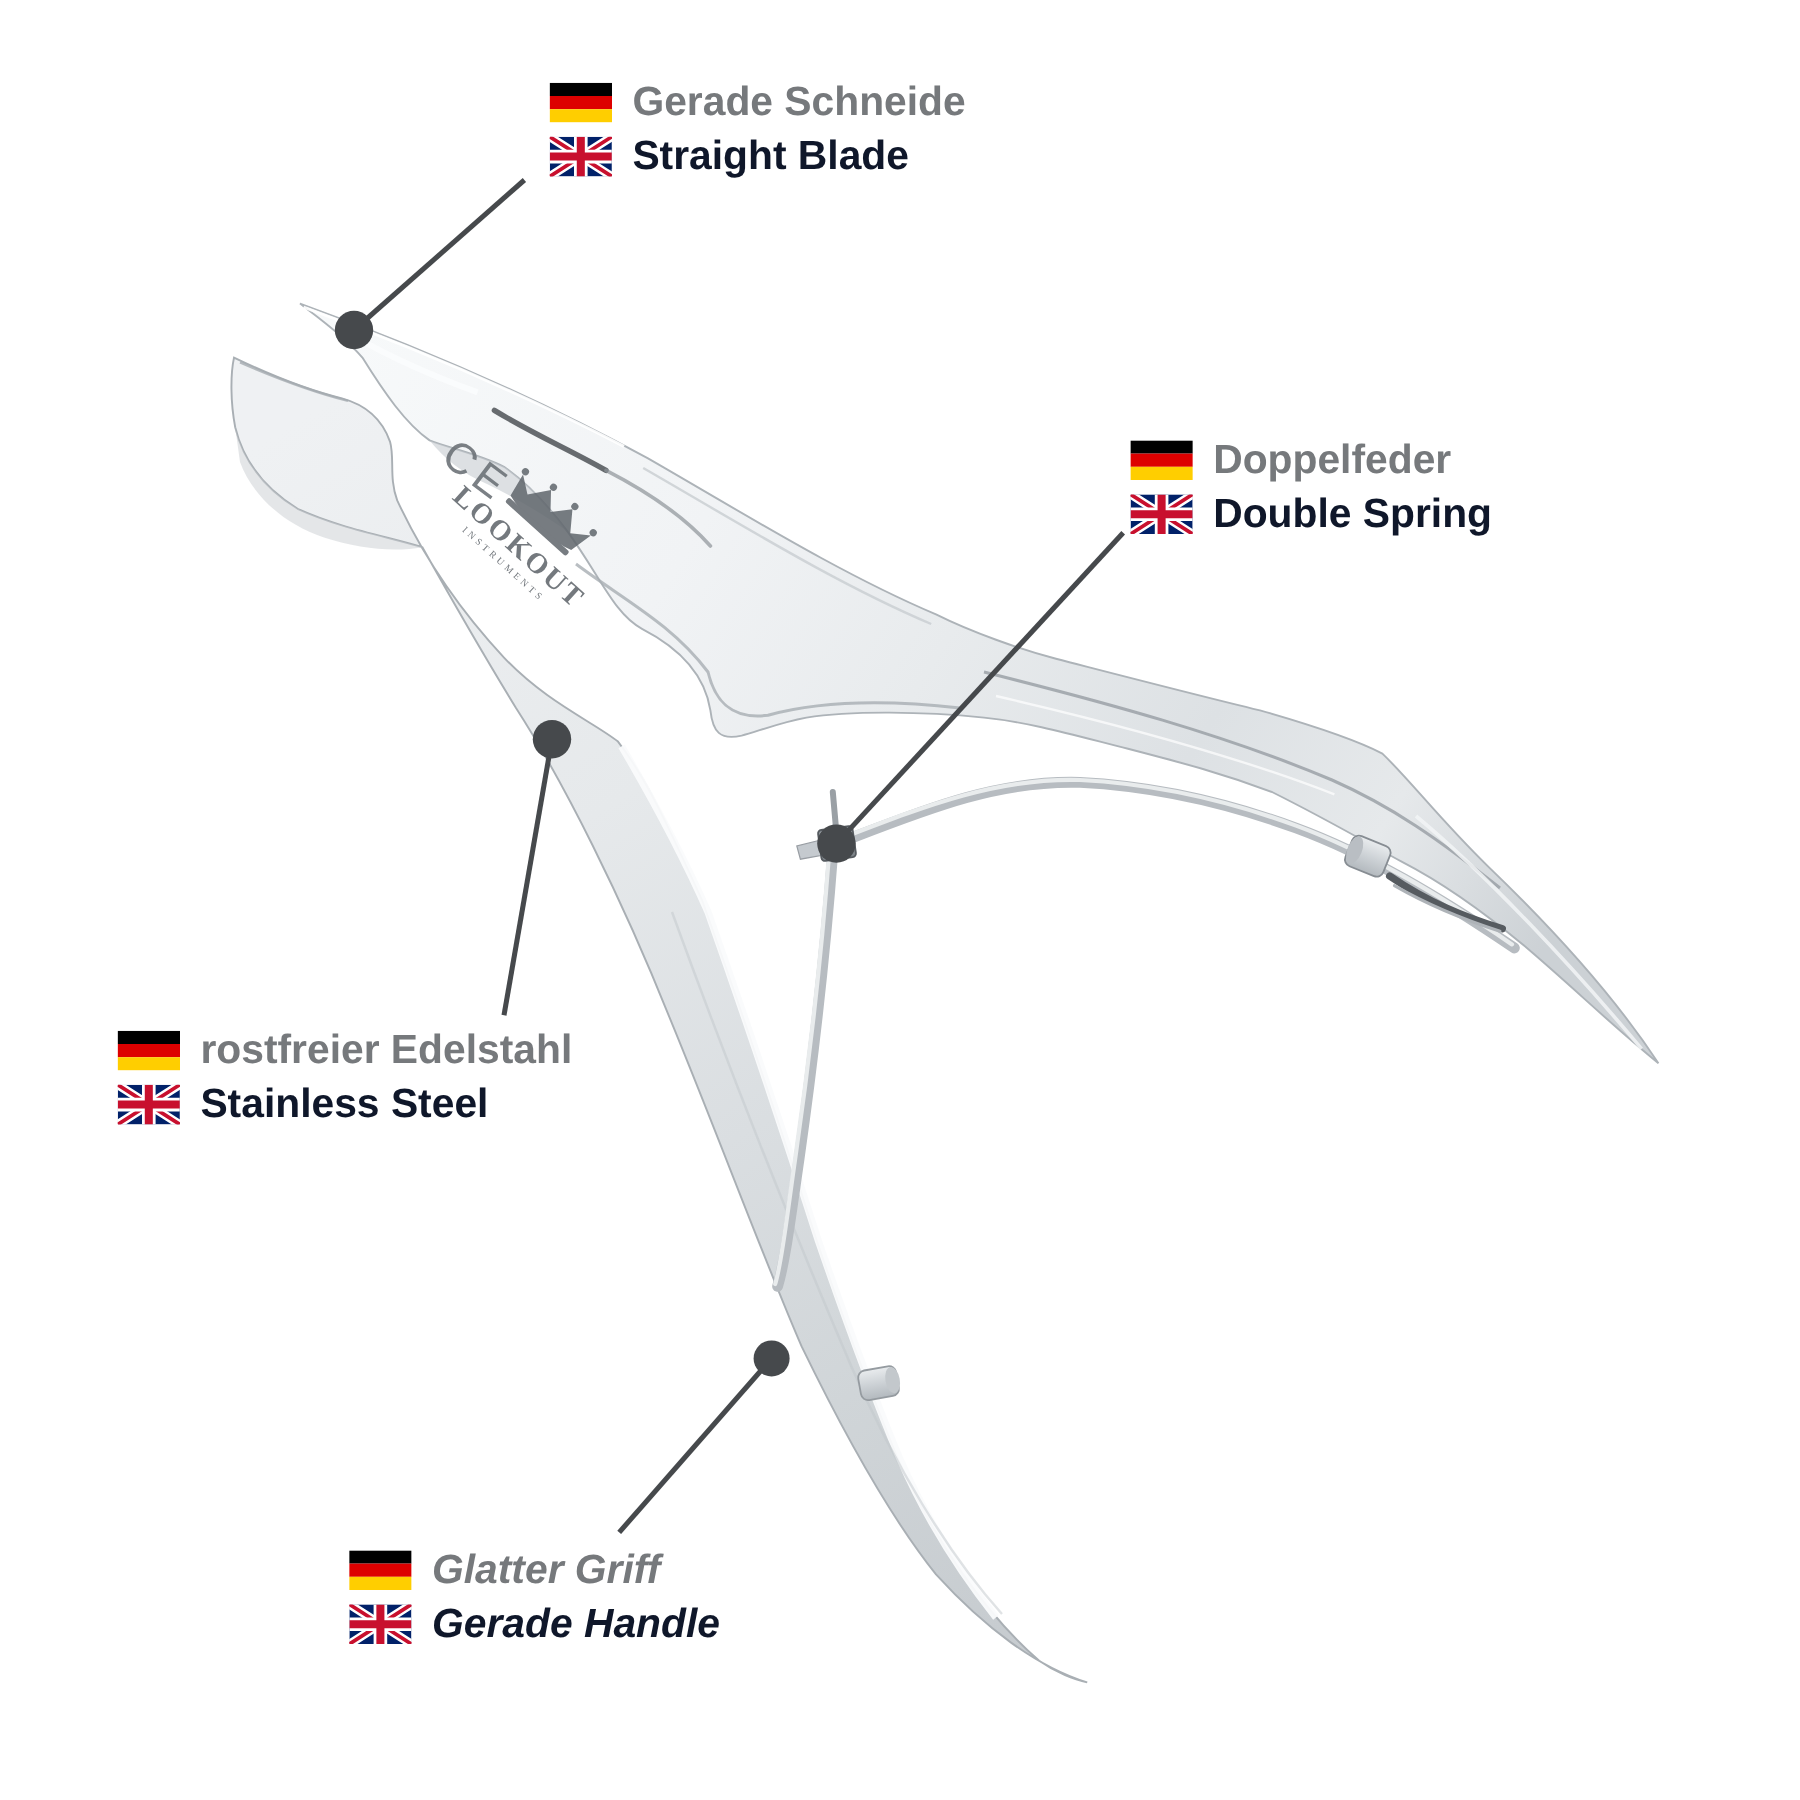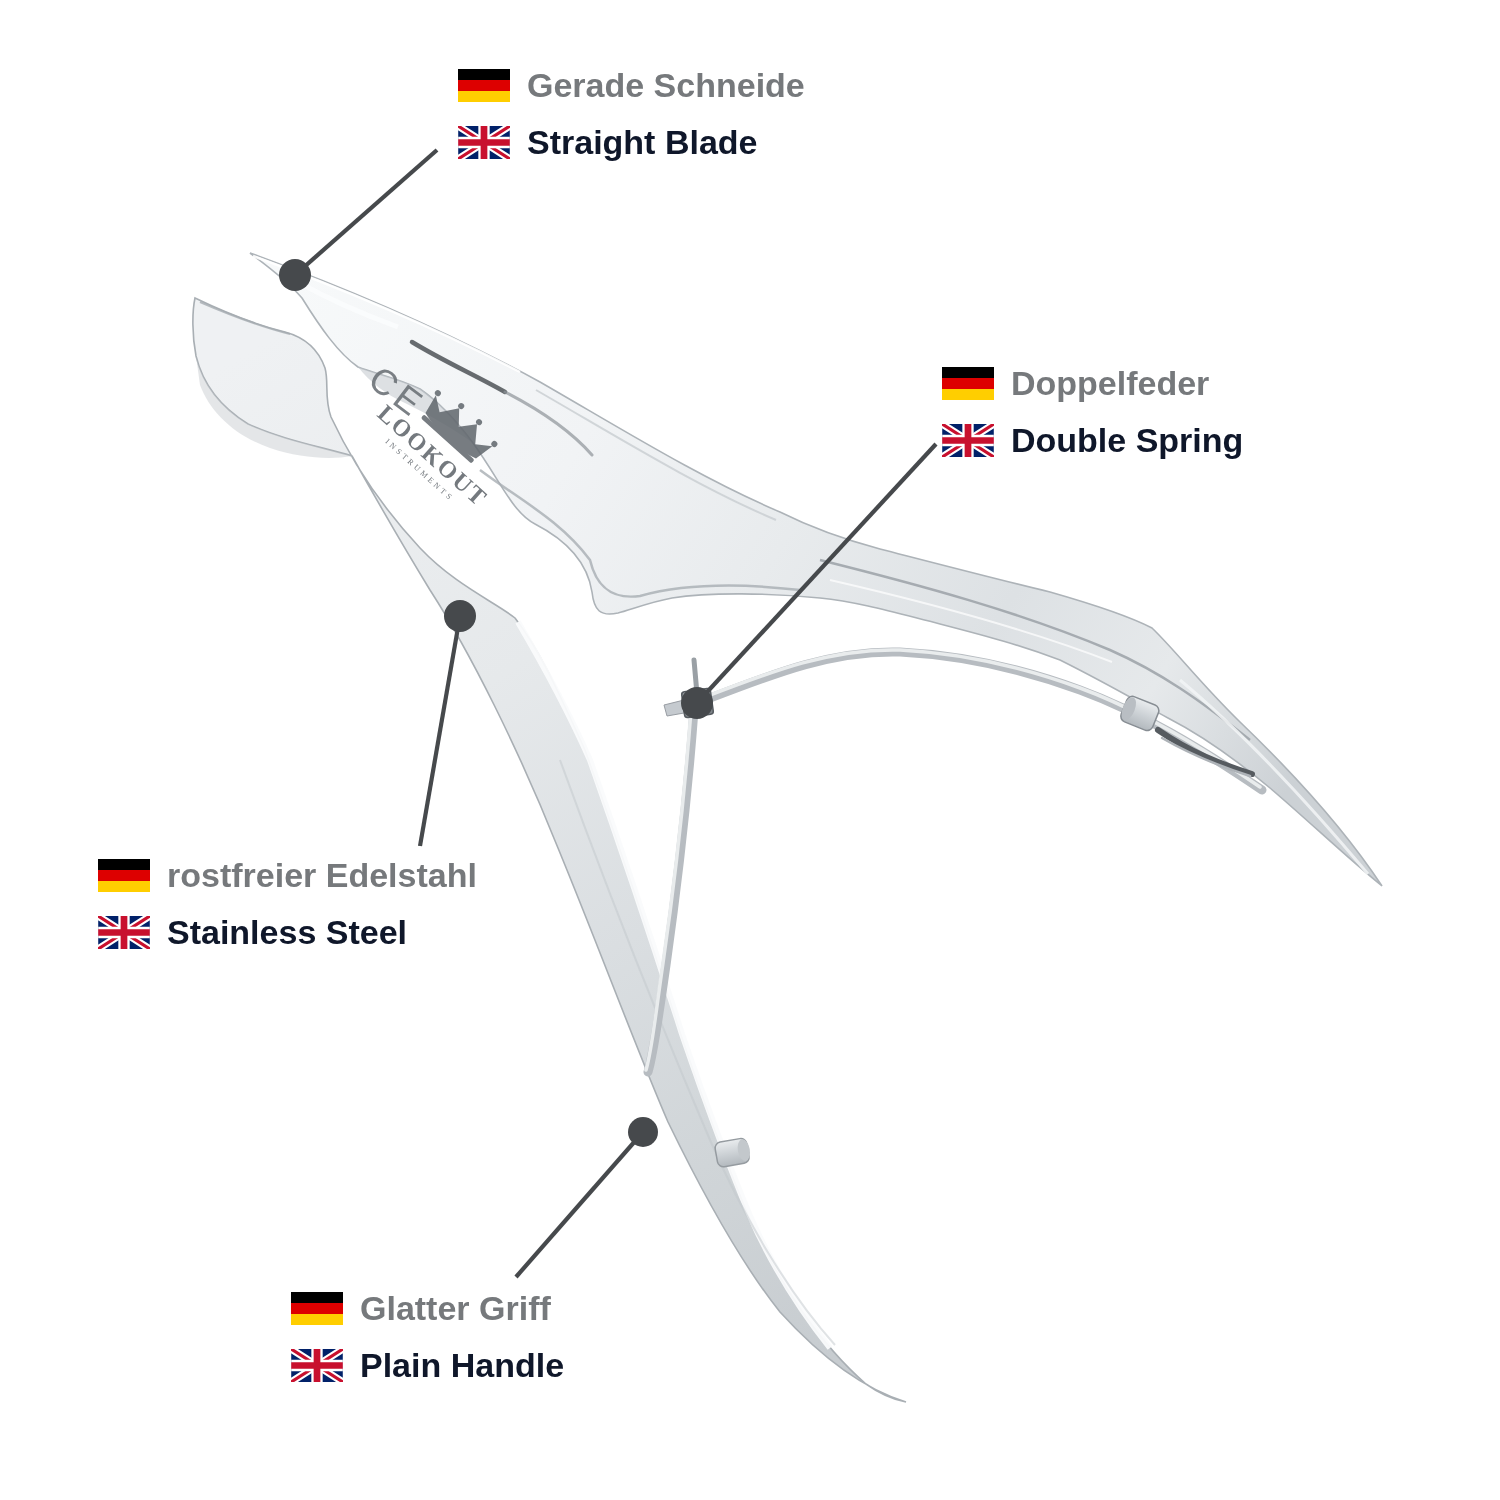--- a/index.html
+++ b/index.html
@@ -5,30 +5,30 @@
   html, body { margin: 0; padding: 0; background: #ffffff; }
   #stage {
     position: relative;
     width: 1500px;
     height: 1500px;
     background: #ffffff;
     overflow: hidden;
     font-family: "Liberation Sans", sans-serif;
   }
   #tool-svg { position: absolute; left: 0; top: 0; }
-  .callout { position: absolute; display: flex; flex-direction: column; gap: 24px; }
+  .callout { position: absolute; display: flex; flex-direction: column; gap: 12px; }
   .row { display: flex; align-items: center; gap: 17px; height: 33px; }
   .flag { width: 52px; height: 33px; flex: none; display: block; }
   .lbl { font-size: 34px; font-weight: 700; line-height: 33px; white-space: nowrap; }
   .de-text { color: #76797c; }
   .en-text { color: #0f172a; }
   #callout-straight-blade  { left: 458px; top: 69px;  }
   #callout-double-spring   { left: 942px; top: 367px; }
   #callout-stainless-steel { left: 98px;  top: 859px; }
-  #callout-plain-handle    { left: 291px; top: 1292px;}
+  #callout-plain-handle    { left: 291px; top: 1292px; font-style: italic;}
 </style>
 </head>
 <body>
 
 <div id="stage">
 
   <svg id="tool-svg" width="1500" height="1500" viewBox="0 0 1500 1500" xmlns="http://www.w3.org/2000/svg">
     <defs>
       <linearGradient id="gradA" gradientUnits="userSpaceOnUse" x1="300" y1="260" x2="1250" y2="850">
         <stop offset="0" stop-color="#f7f9fa"></stop>
@@ -249,17 +249,17 @@
       <span class="lbl de-text">Glatter Griff</span>
     </div>
     <div class="row">
       <svg class="flag" viewBox="0 0 50 32">
         <rect width="50" height="32" fill="#012169"></rect>
         <path d="M0,0 L50,32 M50,0 L0,32" stroke="#ffffff" stroke-width="7"></path>
         <path d="M0,0 L50,32 M50,0 L0,32" stroke="#c8102e" stroke-width="3"></path>
         <path d="M25,0 V32 M0,16 H50" stroke="#ffffff" stroke-width="11"></path>
         <path d="M25,0 V32 M0,16 H50" stroke="#c8102e" stroke-width="6.5"></path>
       </svg>
-      <span class="lbl en-text">Plain Handle</span>
+      <span class="lbl en-text">Gerade Handle</span>
     </div>
   </div>
 
 </div>
 
 </body></html>

